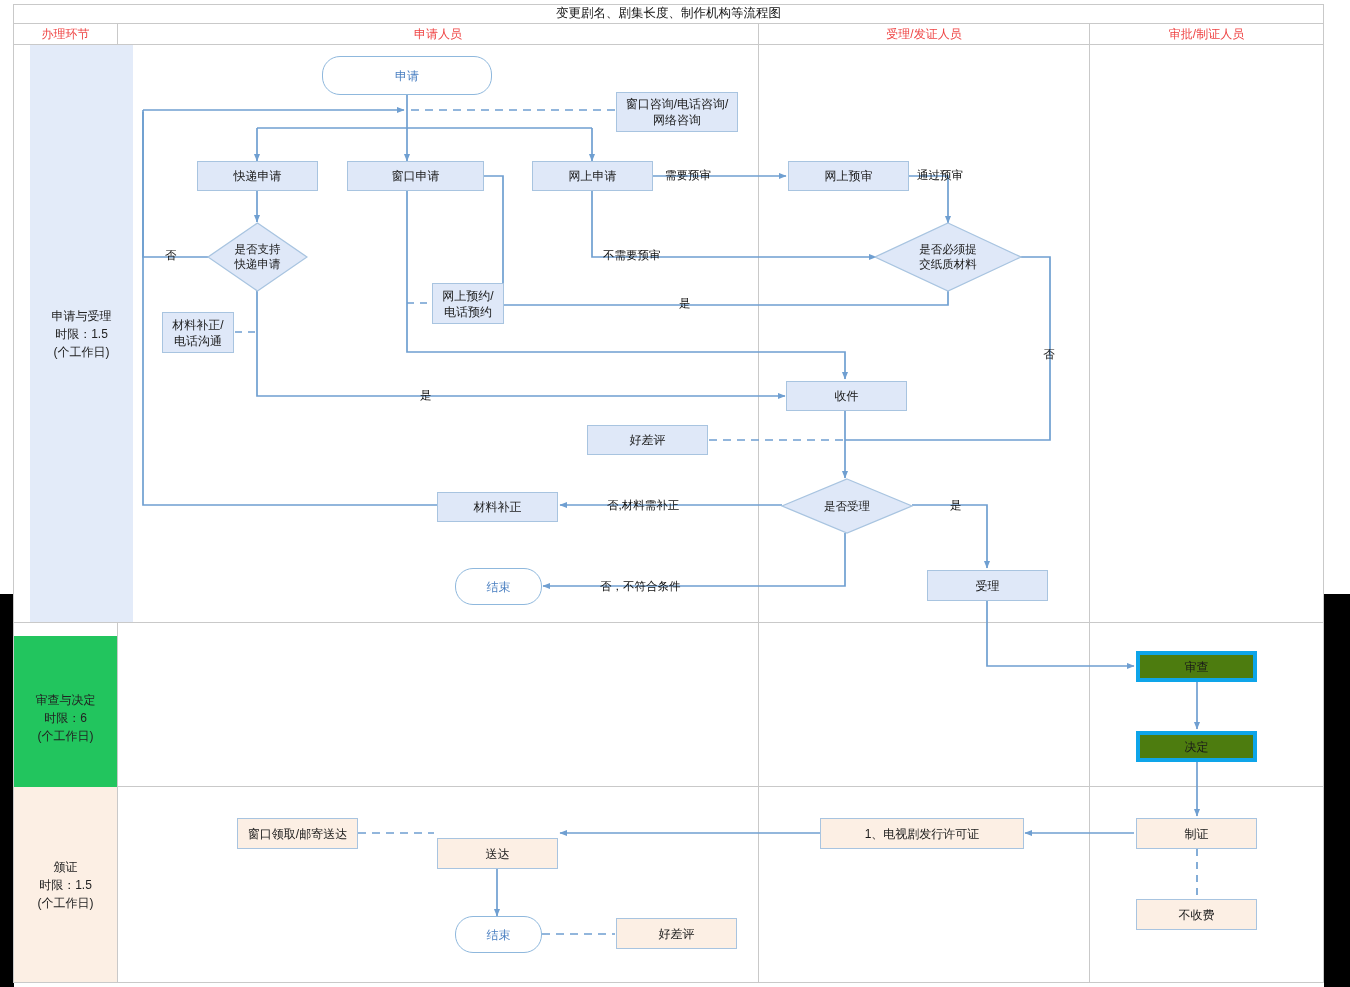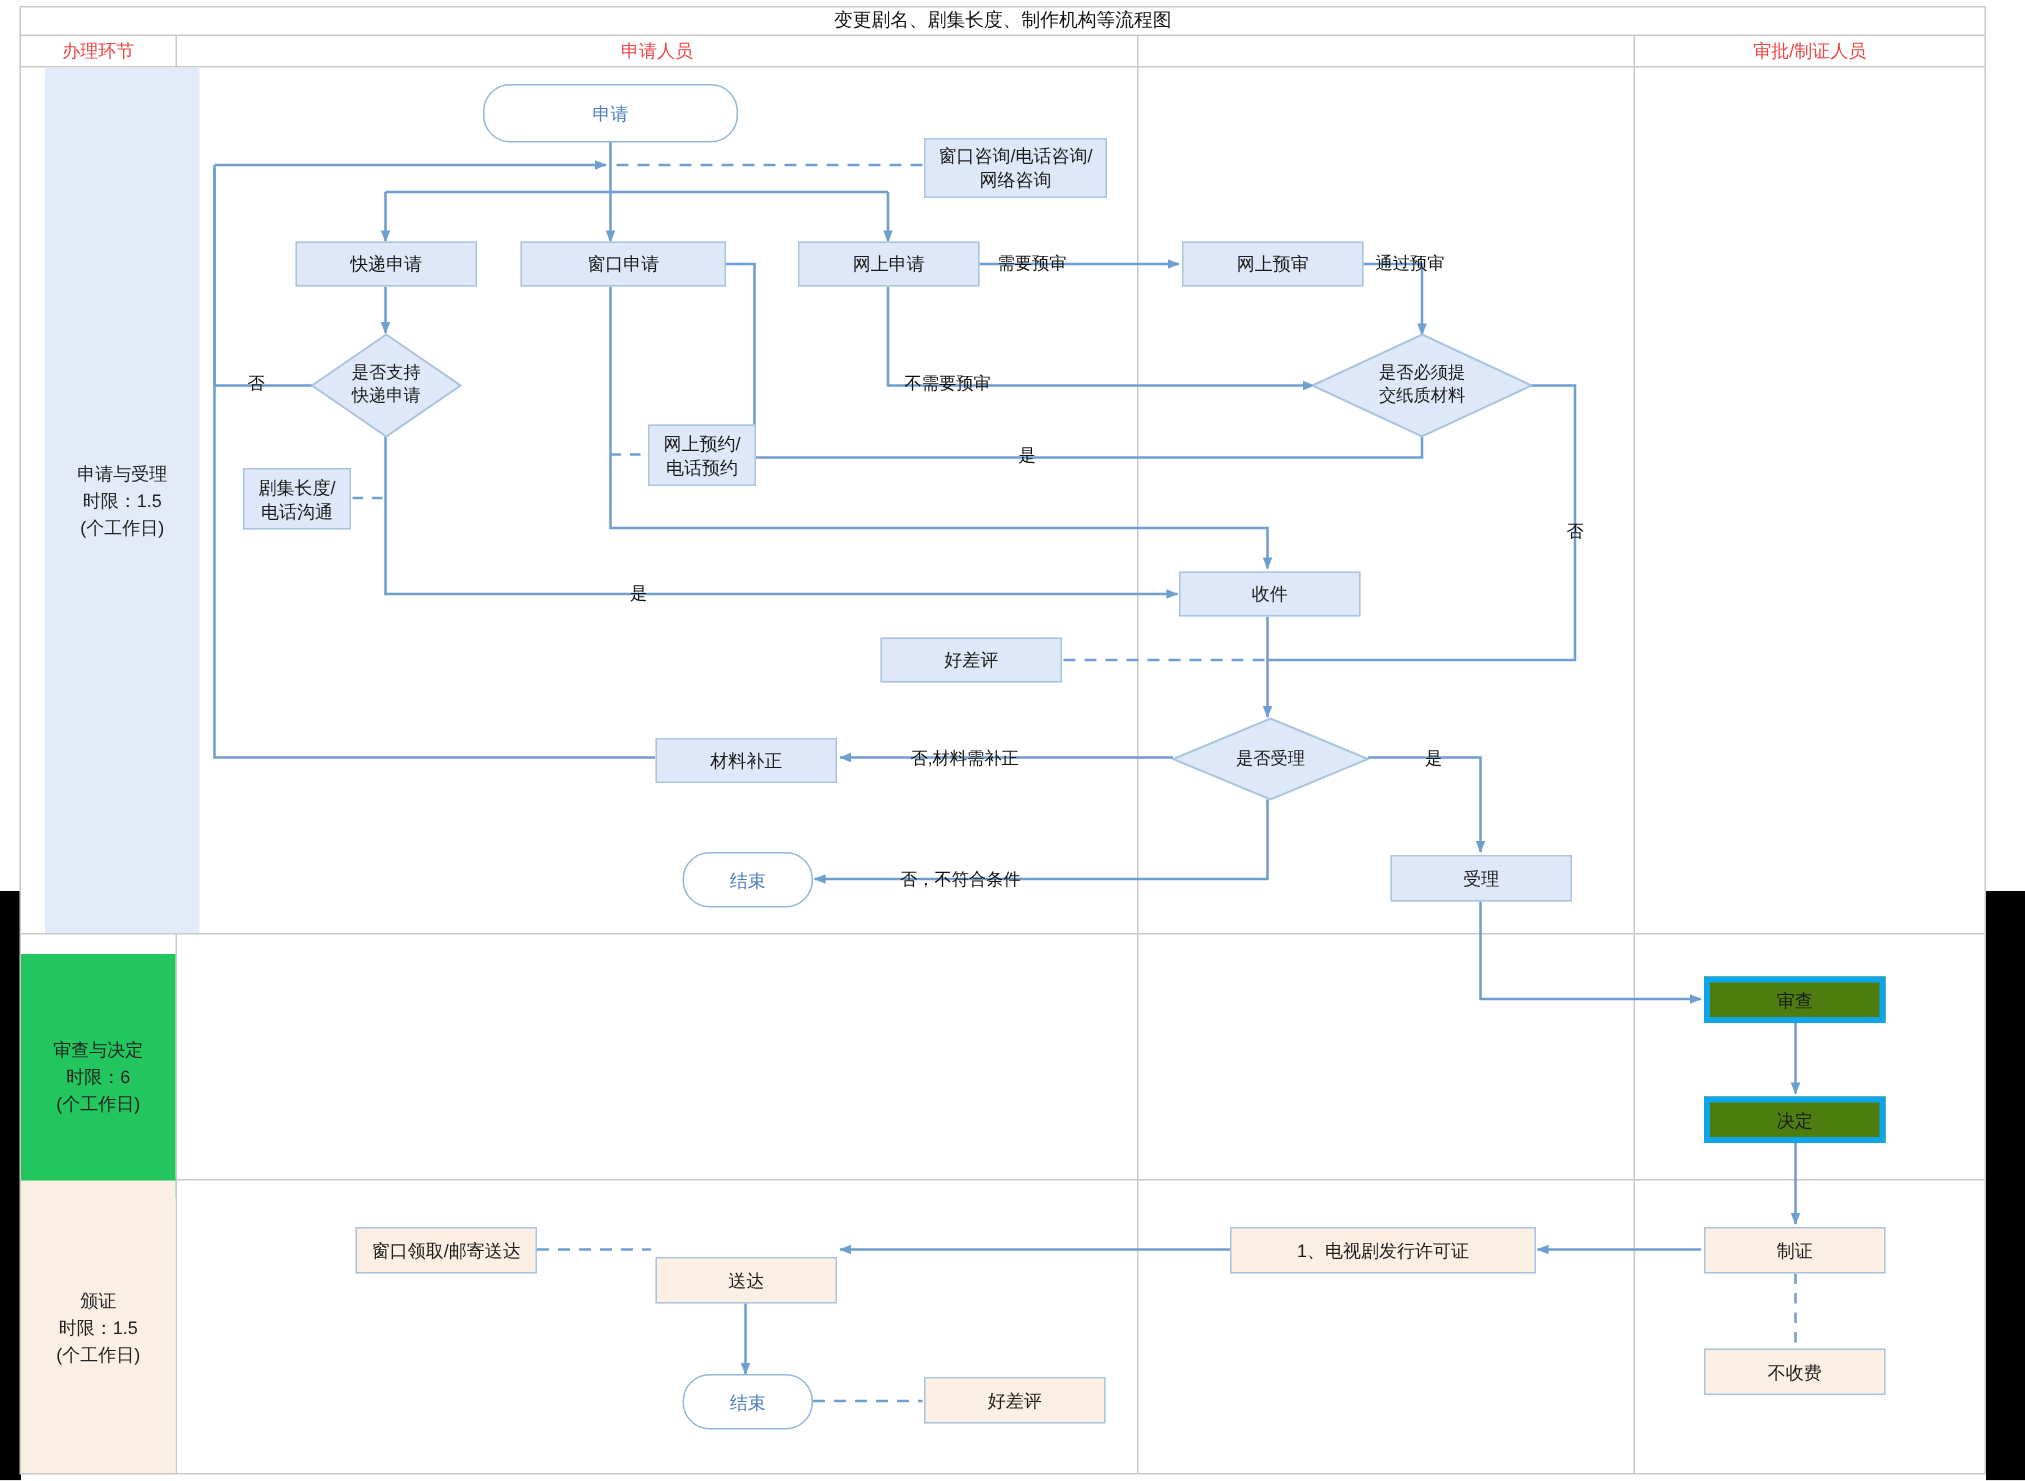--- a/index.html
+++ b/index.html
@@ -57,20 +57,21 @@
   <div class="blackbar" style="left:0;top:594px;width:14px;height:393px;"></div>
   <div class="blackbar" style="left:1324px;top:594px;width:26px;height:393px;"></div>
 
   <div class="frame"></div>
 
   <div class="title-bar">变更剧名、剧集长度、制作机构等流程图</div>
 
   <div class="hdr-row">
     <div class="hdr-cell" style="left:1px;width:103px;">办理环节</div>
     <div class="hdr-cell" style="left:105px;width:640px;">申请人员</div>
+    <div class="hdr-cell" style="left:746px;width:330px;">受理/发证人员</div>
     <div class="hdr-cell" style="left:1077px;width:233px;">审批/制证人员</div>
   </div>
 
   <div class="vline" style="left:117px;top:24px;height:958px;"></div>
   <div class="vline" style="left:758px;top:24px;height:958px;"></div>
   <div class="vline" style="left:1089px;top:24px;height:958px;"></div>
   <div class="hline" style="left:14px;top:622px;width:1309px;"></div>
   <div class="hline" style="left:14px;top:786px;width:1309px;"></div>
 
   <div class="band band-a" style="top:45px;height:577px;margin-left:16px;">申请与受理
@@ -174,21 +175,21 @@
   </div>
 
   <div class="diamond-wrap" style="left:874px;top:222px;width:148px;height:70px;">
     <svg width="148" height="70" viewBox="0 0 148 70">
         <polygon points="74,1 147,35 74,69 1,35" fill="#dfe8f8" stroke="#a8c4e0" stroke-width="1.3"></polygon>
       </svg>
     <div class="diamond-label">是否必须提
 交纸质材料</div>
   </div>
 
-  <div class="node rect" style="left:162px;top:312px;width:72px;height:41px;">剧集长度/
+  <div class="node rect" style="left:162px;top:312px;width:72px;height:41px;">材料补正/
 电话沟通</div>
   <div class="node rect" style="left:432px;top:283px;width:72px;height:41px;">网上预约/
 电话预约</div>
 
   <div class="node rect" style="left:786px;top:381px;width:121px;height:30px;">收件</div>
   <div class="node rect" style="left:587px;top:425px;width:121px;height:30px;">好差评</div>
 
   <div class="diamond-wrap" style="left:781px;top:478px;width:132px;height:56px;">
     <svg width="132" height="56" viewBox="0 0 132 56">
         <polygon points="66,1 131,28 66,55 1,28" fill="#dfe8f8" stroke="#a8c4e0" stroke-width="1.3"></polygon>

